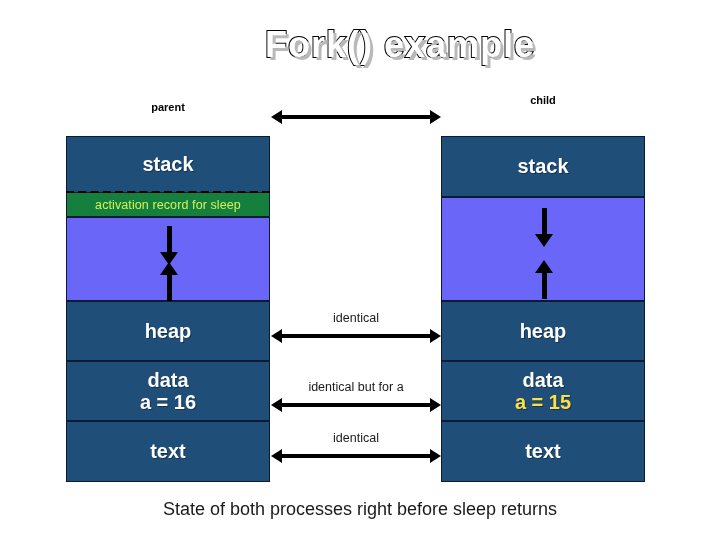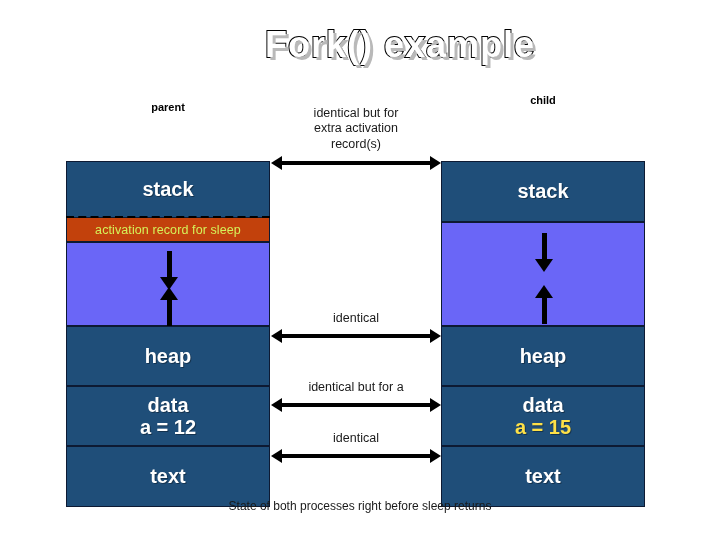--- a/index.html
+++ b/index.html
@@ -48,21 +48,20 @@
     color: #000000;
     text-align: center;
   }
   .col-head.parent { left: 66px;  top: 101px; width: 204px; }
   .col-head.child  { left: 441px; top: 94px; width: 204px; }
 
   
   .memcol {
     position: absolute;
     box-sizing: border-box;
-    margin-top: 25px;
   }
   .memcol.left  { left: 66px;  top: 136px; width: 204px; height: 346px; }
   .memcol.right { left: 441px; top: 136px; width: 204px; height: 346px; }
 
   .seg {
     position: absolute;
     left: 0;
     width: 100%;
     box-sizing: border-box;
     border: 1px solid #0d1a33;
@@ -85,21 +84,21 @@
     color: #fde047;
     display: block;
   }
 
   
   .ar-band {
     position: absolute;
     left: 0;
     width: 100%;
     box-sizing: border-box;
-    background: #c2410c;
+    background: #15803d;
     border-left: 1px solid #0d1a33;
     border-right: 1px solid #0d1a33;
     border-bottom: 1px solid #0d1a33;
     display: flex;
     align-items: center;
     justify-content: center;
   }
   .ar-band .ar-text {
     font-size: 12.5px;
     color: #d5f25a;
@@ -173,21 +172,21 @@
   .dbl-arrow .ah.l { left: 0;  border-right: 11px solid #000000; }
   .dbl-arrow .ah.r { right: 0; border-left: 11px solid #000000; }
 
   
   .caption {
     position: absolute;
     left: 0;
     top: 499px;
     width: 720px;
     text-align: center;
-    font-size: 12px;
+    font-size: 18px;
     color: #1a1a1a;
   }
 </style>
 </head>
 <body>
 
 <div id="stage">
 
   <div class="title">Fork() example</div>
 
@@ -216,21 +215,21 @@
       </div>
     </div>
 
     <div class="seg dark" style="top:165px; height:60px;">
       <span class="seg-label">heap</span>
     </div>
 
     <div class="seg dark" style="top:225px; height:60px;">
       <span class="seg-label">
         <span>data</span>
-        <span style="display:block">a = 12</span>
+        <span style="display:block">a = 16</span>
       </span>
     </div>
 
     <div class="seg dark" style="top:285px; height:61px;">
       <span class="seg-label">text</span>
     </div>
   </div>
 
   <div class="col-head child">child</div>
 
@@ -261,23 +260,20 @@
         <span class="red">a = 15</span>
       </span>
     </div>
 
     <div class="seg dark" style="top:285px; height:61px;">
       <span class="seg-label">text</span>
     </div>
   </div>
 
   <div class="connector" style="top:106px;">
-    <div class="ctext">identical but for
-extra activation
-record(s)</div>
     <div class="dbl-arrow" style="margin-top:4px;">
       <div class="ah l"></div>
         <div class="bar"></div>
         <div class="ah r"></div>
     </div>
   </div>
 
   <div class="connector" style="top:311px;">
     <div class="ctext">identical</div>
     <div class="dbl-arrow" style="margin-top:3px;">

